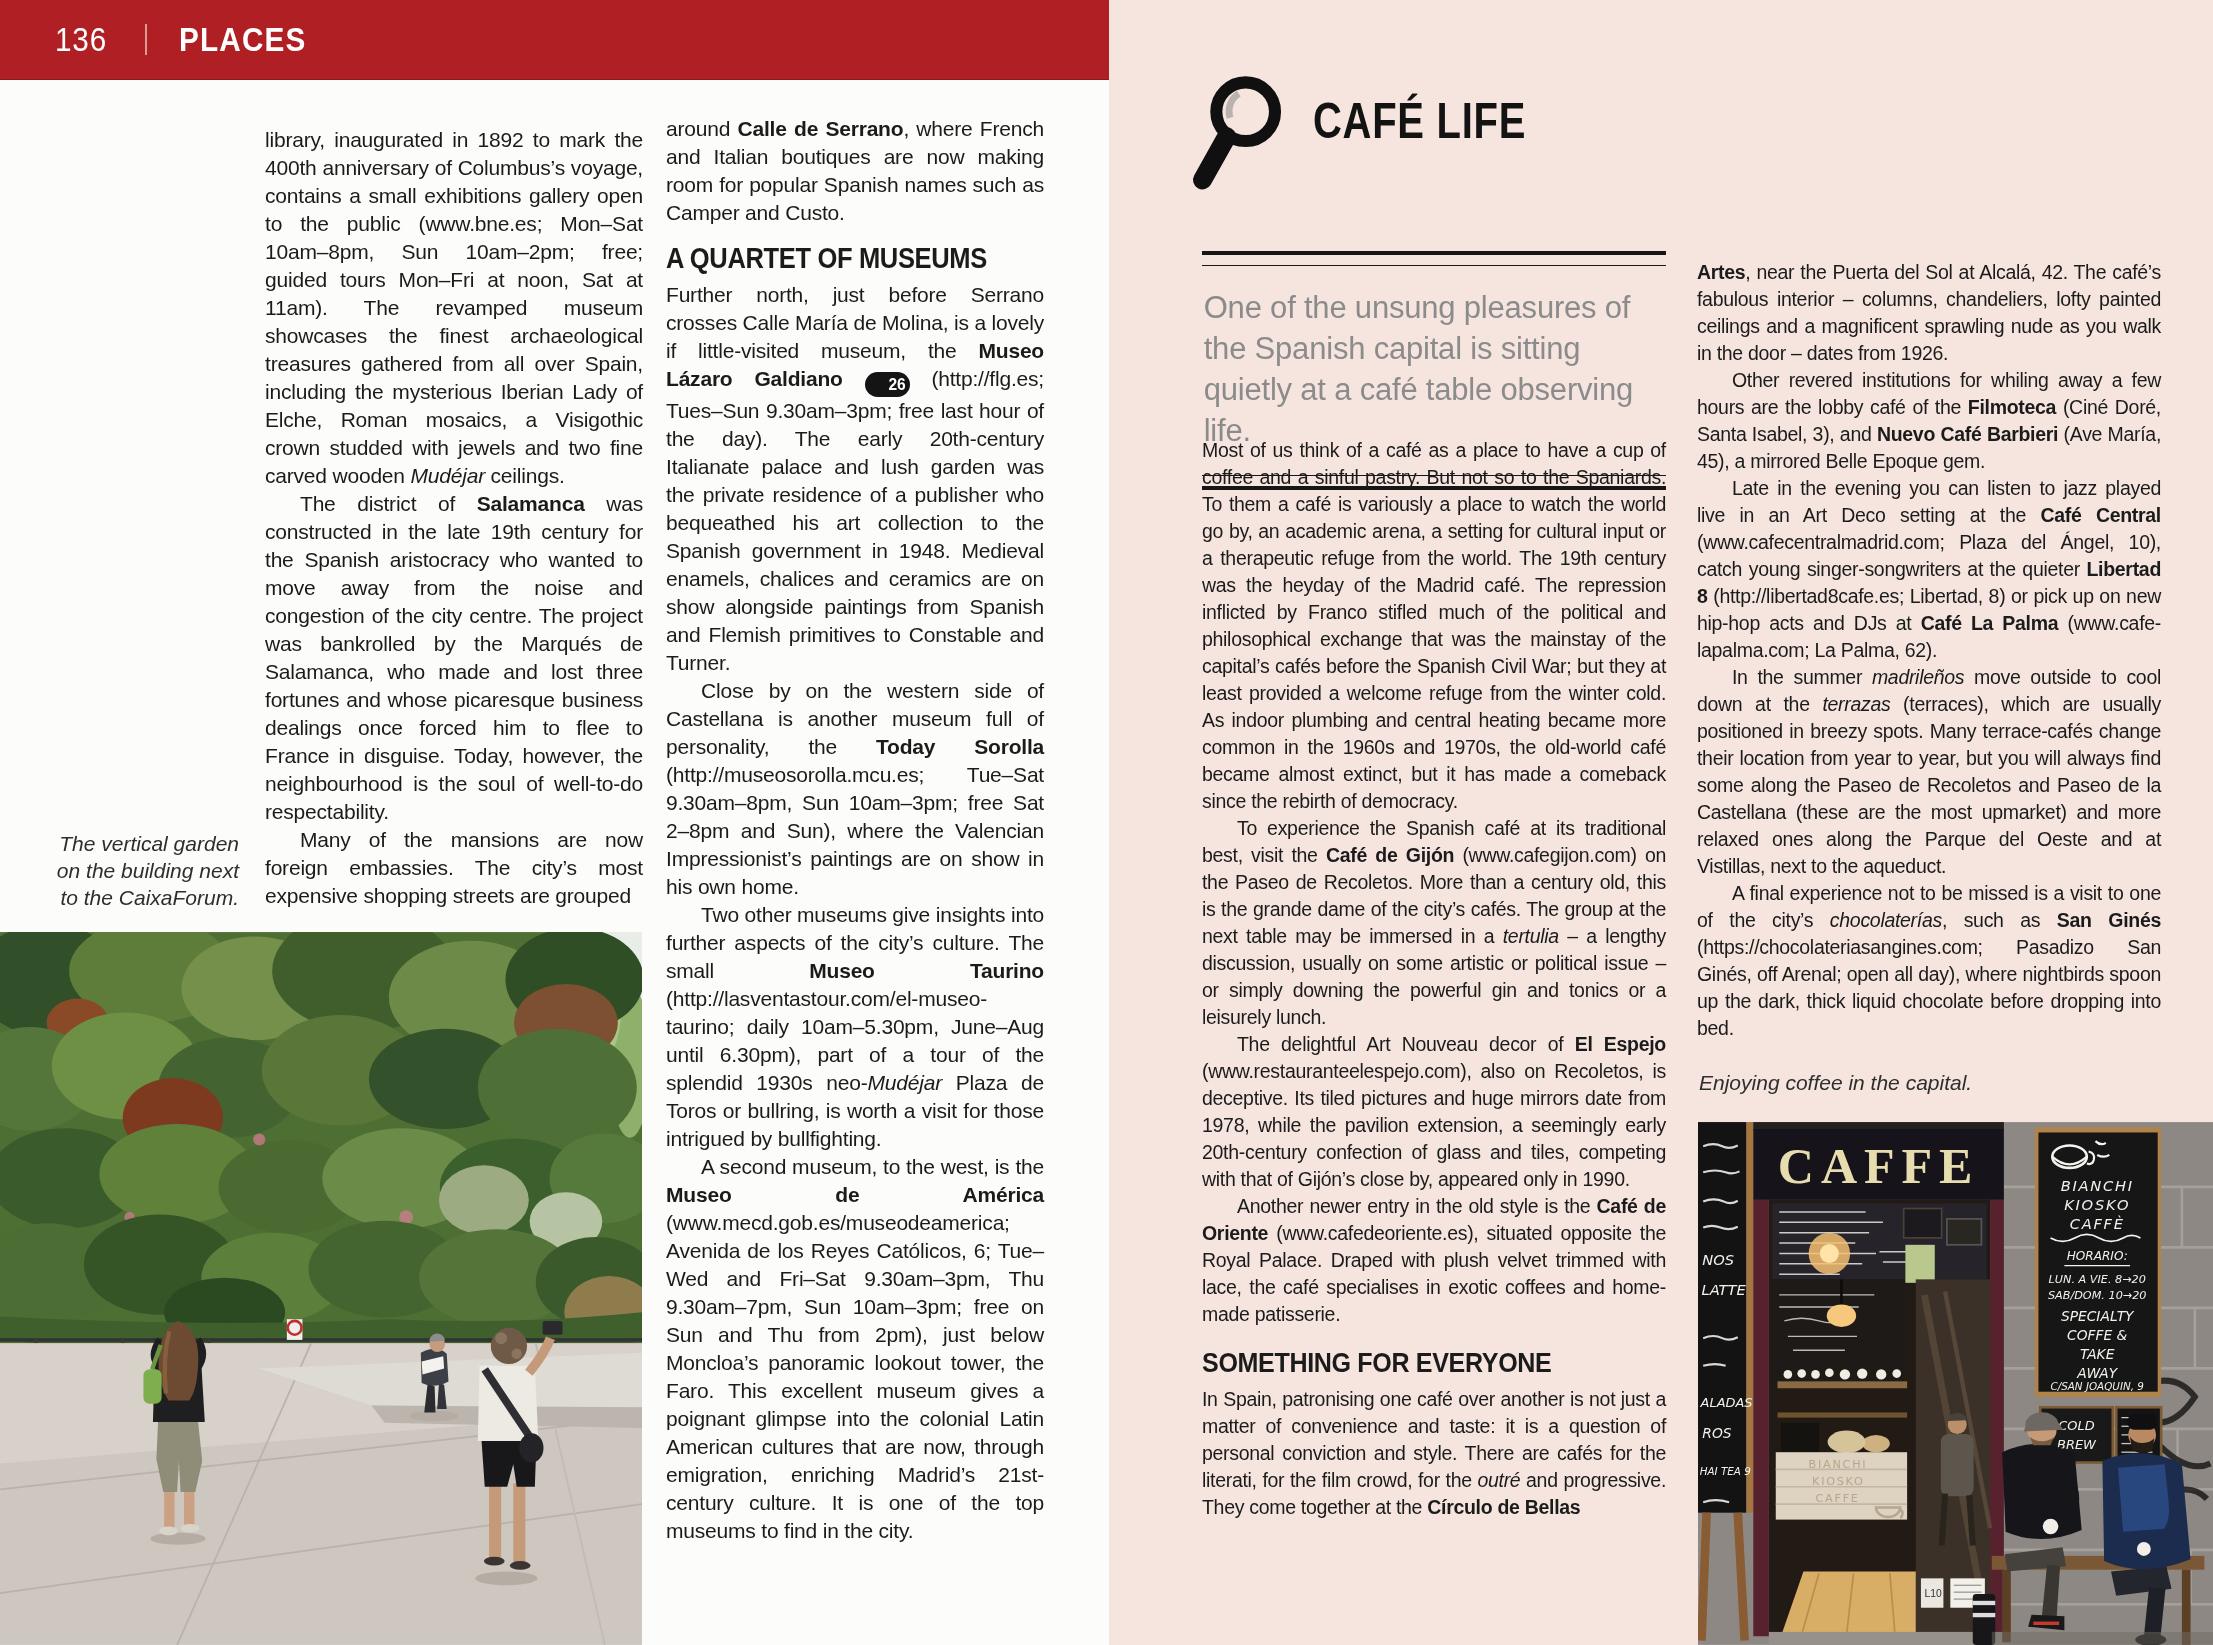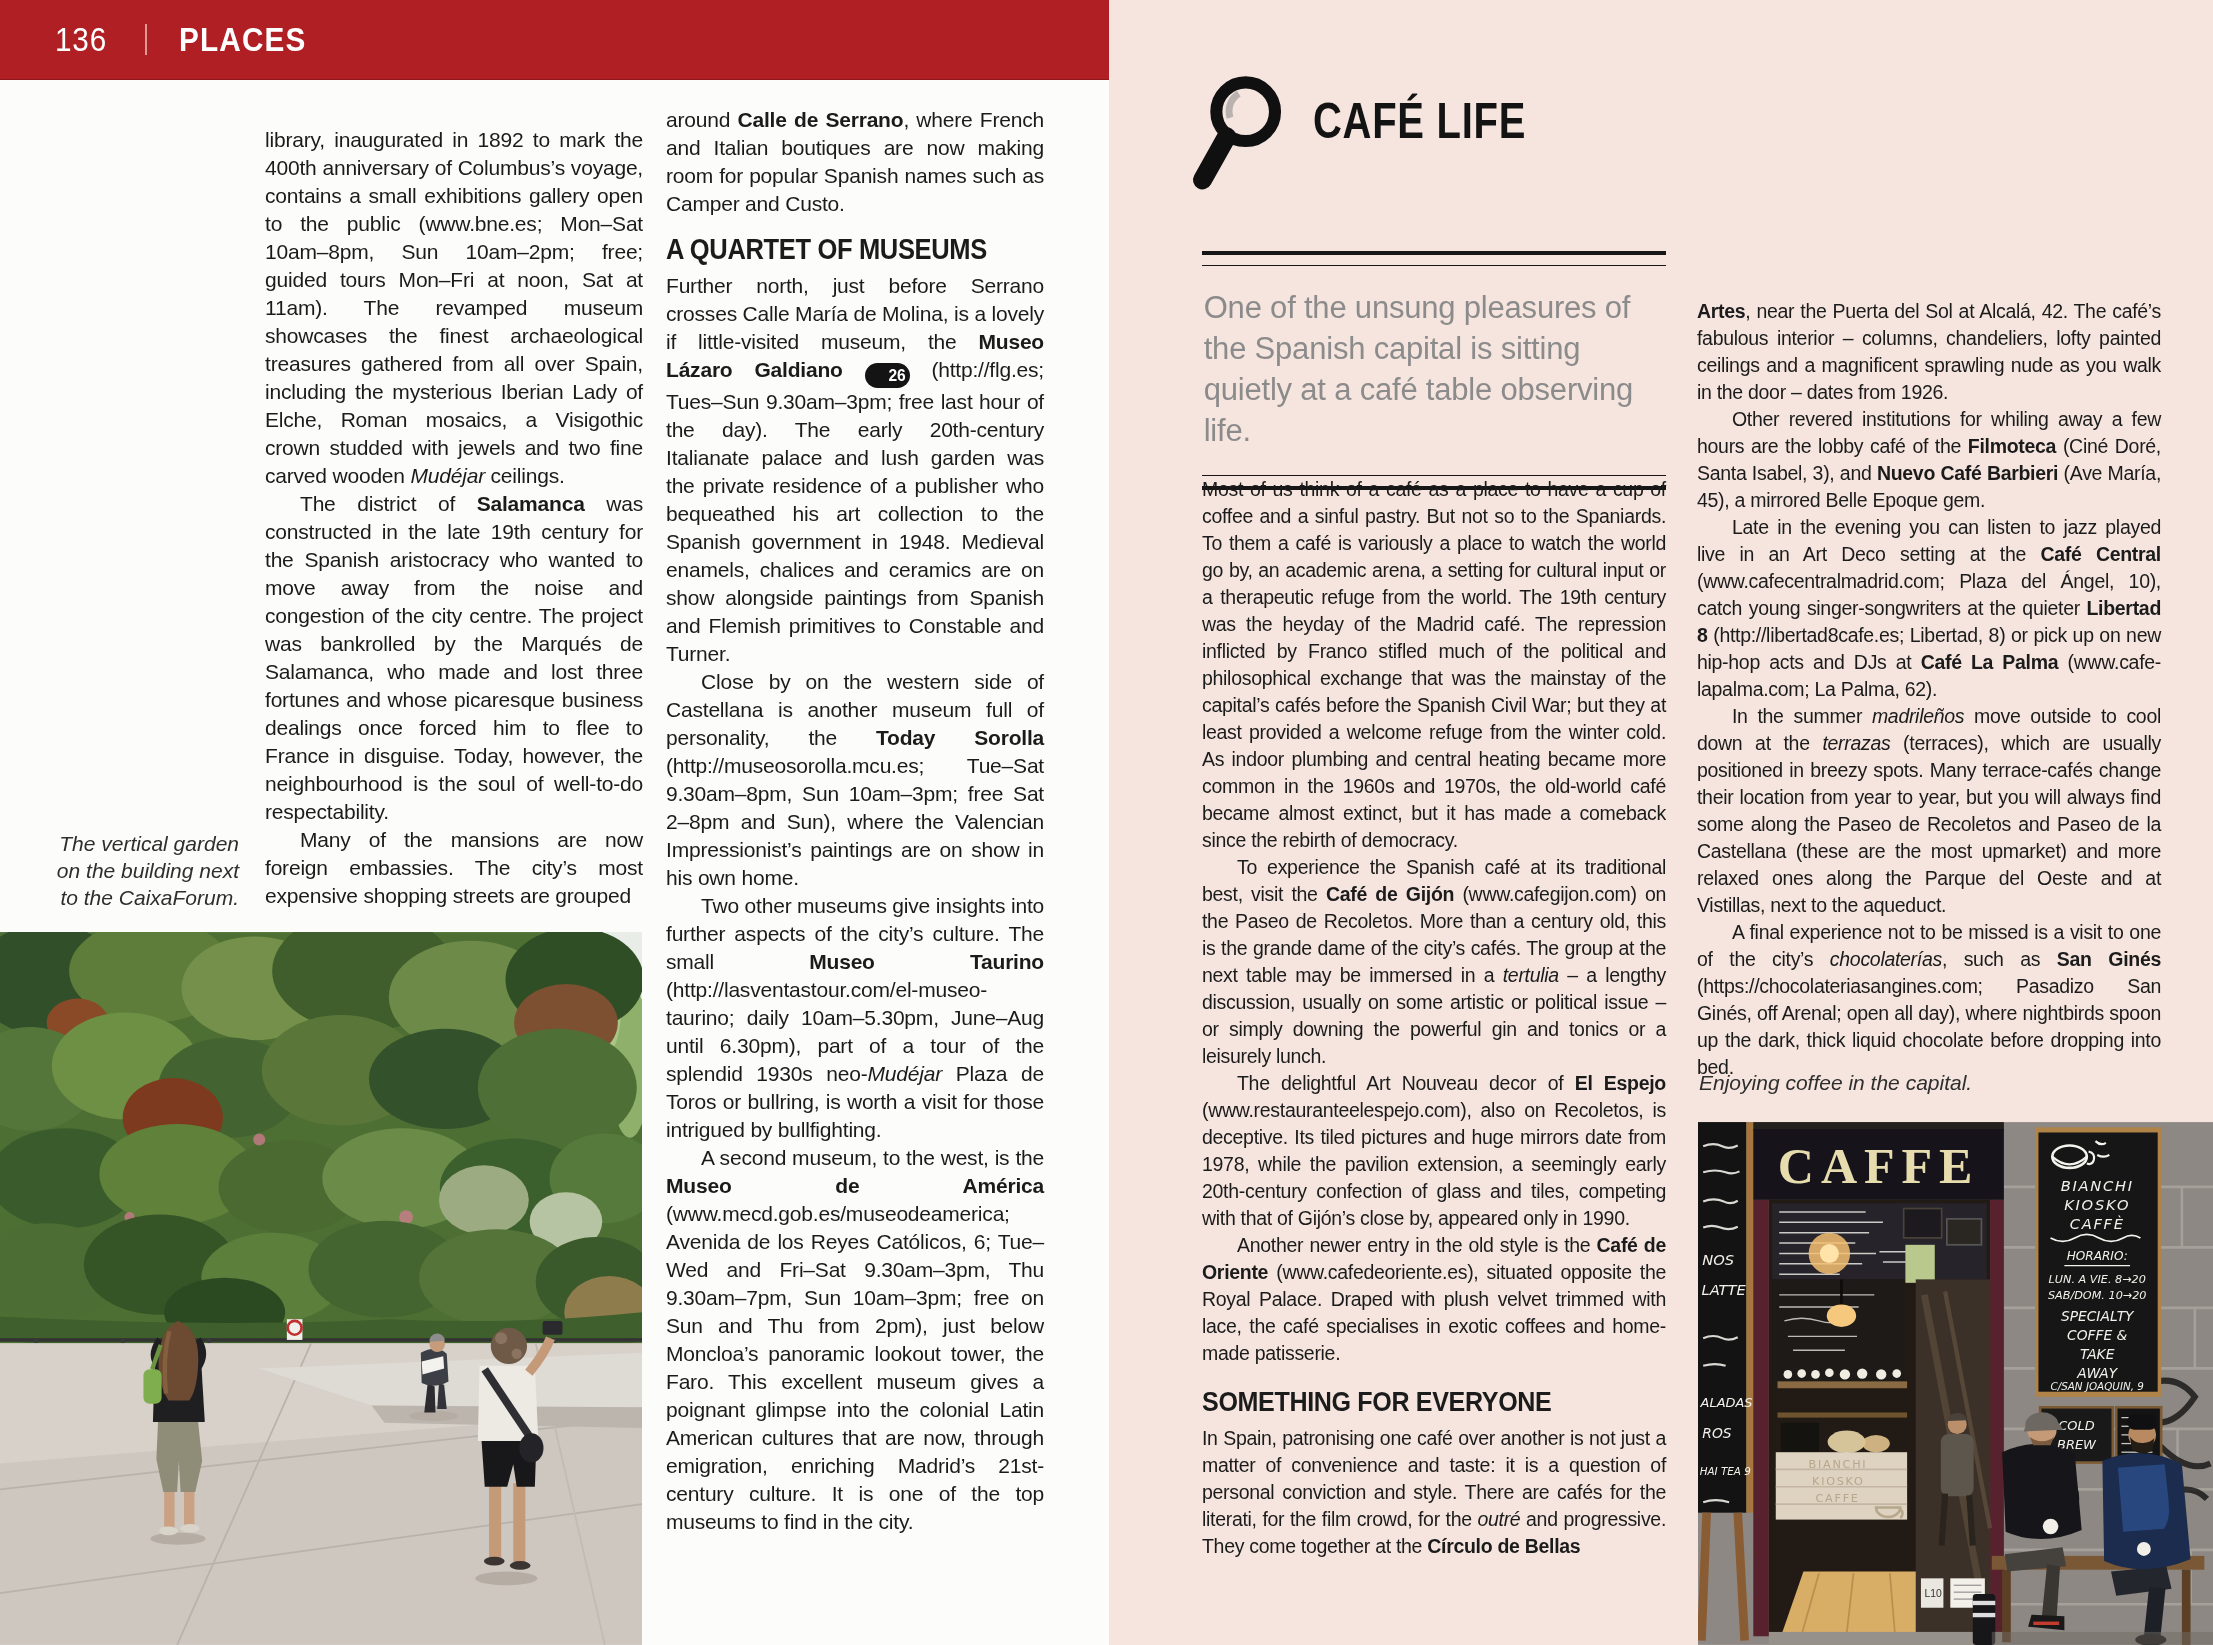--- a/index.html
+++ b/index.html
@@ -12,41 +12,41 @@
   .cond{display:inline-block;transform:scaleX(.9);transform-origin:left center;white-space:nowrap;}
   .folio .num{font-size:33px;font-weight:400;letter-spacing:0.9px;}
   .folio .sep{width:2.6px;height:31px;background:#dc9a92;}
   .folio .sec{font-size:33px;font-weight:700;letter-spacing:1.3px;}
   
   .pink{position:absolute;left:1109px;top:0;width:1105px;height:1646px;background:#f5e5de;}
   
   .col{position:absolute;text-align:justify;font-size:21px;line-height:28px;letter-spacing:-0.2px;}
   .col p{margin:0;overflow-wrap:break-word;}
   .col1{left:265px;top:126px;width:378px;}
-  .col2{left:666px;top:106px;width:378px;}
+  .col2{left:666px;top:115px;width:378px;}
   .ind{text-indent:35px;}
   .shead{font-weight:700;font-size:29px;letter-spacing:-0.4px;margin:17.3px 0 8.6px 0;text-align:left;text-indent:0;}
   .shead .cond{transform:scaleX(.88);}
   .badge{display:inline-block;width:25px;height:25px;border-radius:13px;background:#141414;color:#fff;
          font-size:15.6px;line-height:25px;text-align:center;font-weight:700;text-indent:0;vertical-align:-4.3px;padding-left:20px;}
   
   .cap{font-style:italic;color:#2e2e2e;}
   .cap-left{position:absolute;left:35px;top:830px;width:204px;font-size:21px;line-height:27px;text-align:right;}
   .cap-right{position:absolute;left:1699px;top:1071px;width:450px;font-size:21px;}
   
   .feature-title{position:absolute;left:1313px;top:92px;font-size:50px;font-weight:700;color:#131313;
                  transform:scaleX(.8);transform-origin:left top;white-space:nowrap;letter-spacing:0.9px;}
   .mag{position:absolute;left:1173px;top:66px;}
   
   .quote{position:absolute;left:1202px;top:251px;width:464px;}
   .rule-a{height:9.5px;border-top:4.3px solid #161616;border-bottom:1.7px solid #161616;}
   .rule-b{height:9.5px;border-top:1.7px solid #161616;border-bottom:4.3px solid #161616;}
   .quote-text{font-size:31px;line-height:41px;color:#8b8b8b;padding:21.6px 1.7px 24px 1.7px;letter-spacing:-0.2px;}
   
-  .fcol{position:absolute;text-align:justify;font-size:19.5px;line-height:27px;letter-spacing:-0.3px;margin-top:39px;}
+  .fcol{position:absolute;text-align:justify;font-size:19.5px;line-height:27px;letter-spacing:-0.3px;}
   .fcol p{margin:0;overflow-wrap:break-word;}
   .fcol1{left:1202px;top:437px;width:464px;}
   .fcol2{left:1697px;top:259px;width:464px;}
   .fcol .shead{font-size:28.5px;margin:21px 0 10.4px 0;}
   
   .photo-garden{position:absolute;left:0;top:932px;width:642px;height:713px;}
   .photo-cafe{position:absolute;left:1698px;top:1122px;width:515px;height:523px;}
   svg text.chalk{font-family:"DejaVu Sans",sans-serif;font-style:italic;fill:#f2f2ec;}
   svg text.emboss{font-family:"DejaVu Sans",sans-serif;fill:#b7a78c;letter-spacing:2px;}
   svg text.signfont{font-family:"Liberation Serif",serif;font-weight:700;fill:#e7dcae;}

